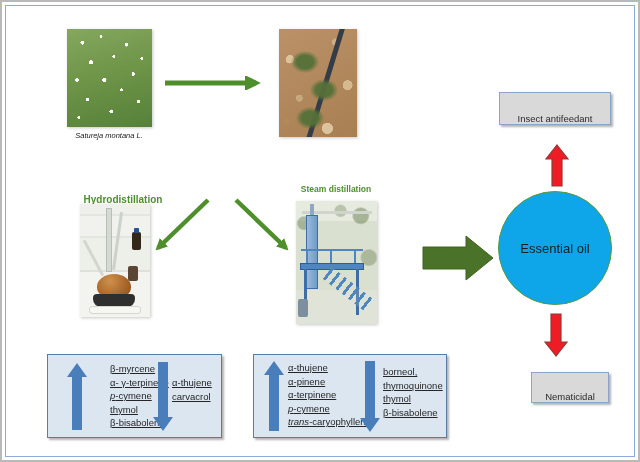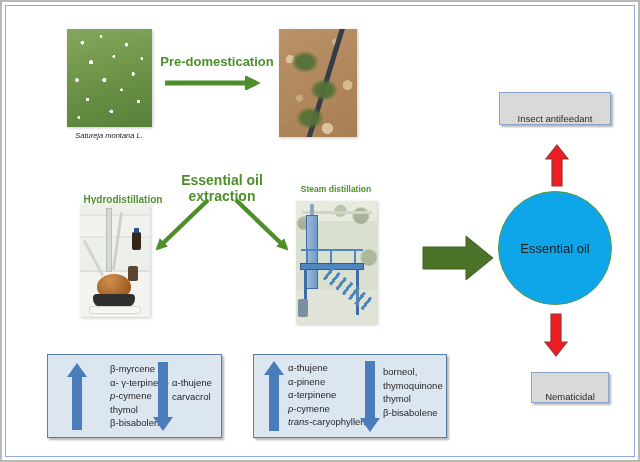--- a/index.html
+++ b/index.html
@@ -100,59 +100,57 @@
   .gray-box {
     background:#d9d9d9; border:1.2px solid #8aa5c8;
     box-shadow:1.5px 1.5px 2px rgba(0,0,0,.3);
     display:flex; align-items:flex-end; justify-content:center;
     font-size:9.5px; color:#2b2b2b;
   }
   .compound-box {
     background:#dce6f1; border:1.5px solid #5a7da6;
     box-shadow:1.5px 1.5px 2px rgba(0,0,0,.3);
   }
-  .compound-list { font-size:9.5px; color:#262626; line-height:13.6px; }
+  .compound-list { font-size:9.5px; color:#262626; line-height:13.6px;text-decoration:underline; }
   .compound i { font-style:italic; }
 
   
   .oil-circle {
     left:496px; top:189px; width:114px; height:114px; border-radius:50%;
     background:#0ea5e9; border:1px solid #5a9a3a;
     display:flex; align-items:center; justify-content:center;
     font-size:13px; color:#1c1c1c;
   }
 
   svg { display:block; }
 </style>
 </head>
 <body>
 
 <div class="page">
 
   <div class="abs photo photo-plant"></div>
   <div class="abs caption" style="left:52px; top:129px; width:110px;">Satureja montana L.</div>
 
-  <div class="abs green-label" style="left:156px; top:52px; width:118px; font-size:13px;">Pre-domestication</div>
   <svg class="abs" style="left:160px; top:74px;" width="108" height="14">
     <defs>
       <marker id="ah1" viewBox="0 0 10 10" refX="7" refY="5" markerWidth="3.2" markerHeight="3.2" orient="auto">
         <path d="M0,0 L10,5 L0,10 z" fill="#4e8f2c"></path>
       </marker>
     </defs>
     <line x1="3" y1="7" x2="94" y2="7" stroke="#4e8f2c" stroke-width="5" marker-end="url(#ah1)"></line>
   </svg>
 
   <div class="abs photo photo-field">
     <div class="abs pipe"></div>
     <div class="abs shrub shrub-1"></div>
     <div class="abs shrub shrub-2"></div>
     <div class="abs shrub shrub-3"></div>
   </div>
 
-  <div class="abs green-label" style="left:145px; top:170px; width:150px; font-size:14px;">Essential oil extraction</div>
   <div class="abs green-label" style="left:70px; top:181px; width:102px; font-size:10px;margin-top:11px;">Hydrodistillation</div>
   <div class="abs green-label" style="left:290px; top:182px; width:88px; font-size:8.5px;">Steam distillation</div>
 
   <svg class="abs" style="left:146px; top:194px;" width="66" height="62">
     <defs>
       <marker id="ah2" viewBox="0 0 10 10" refX="7" refY="5" markerWidth="2.6" markerHeight="2.6" orient="auto">
         <path d="M0,0 L10,5 L0,10 z" fill="#4e8f2c"></path>
       </marker>
     </defs>
     <line x1="60" y1="4" x2="10" y2="52" stroke="#4e8f2c" stroke-width="4.5" marker-end="url(#ah2)"></line>

